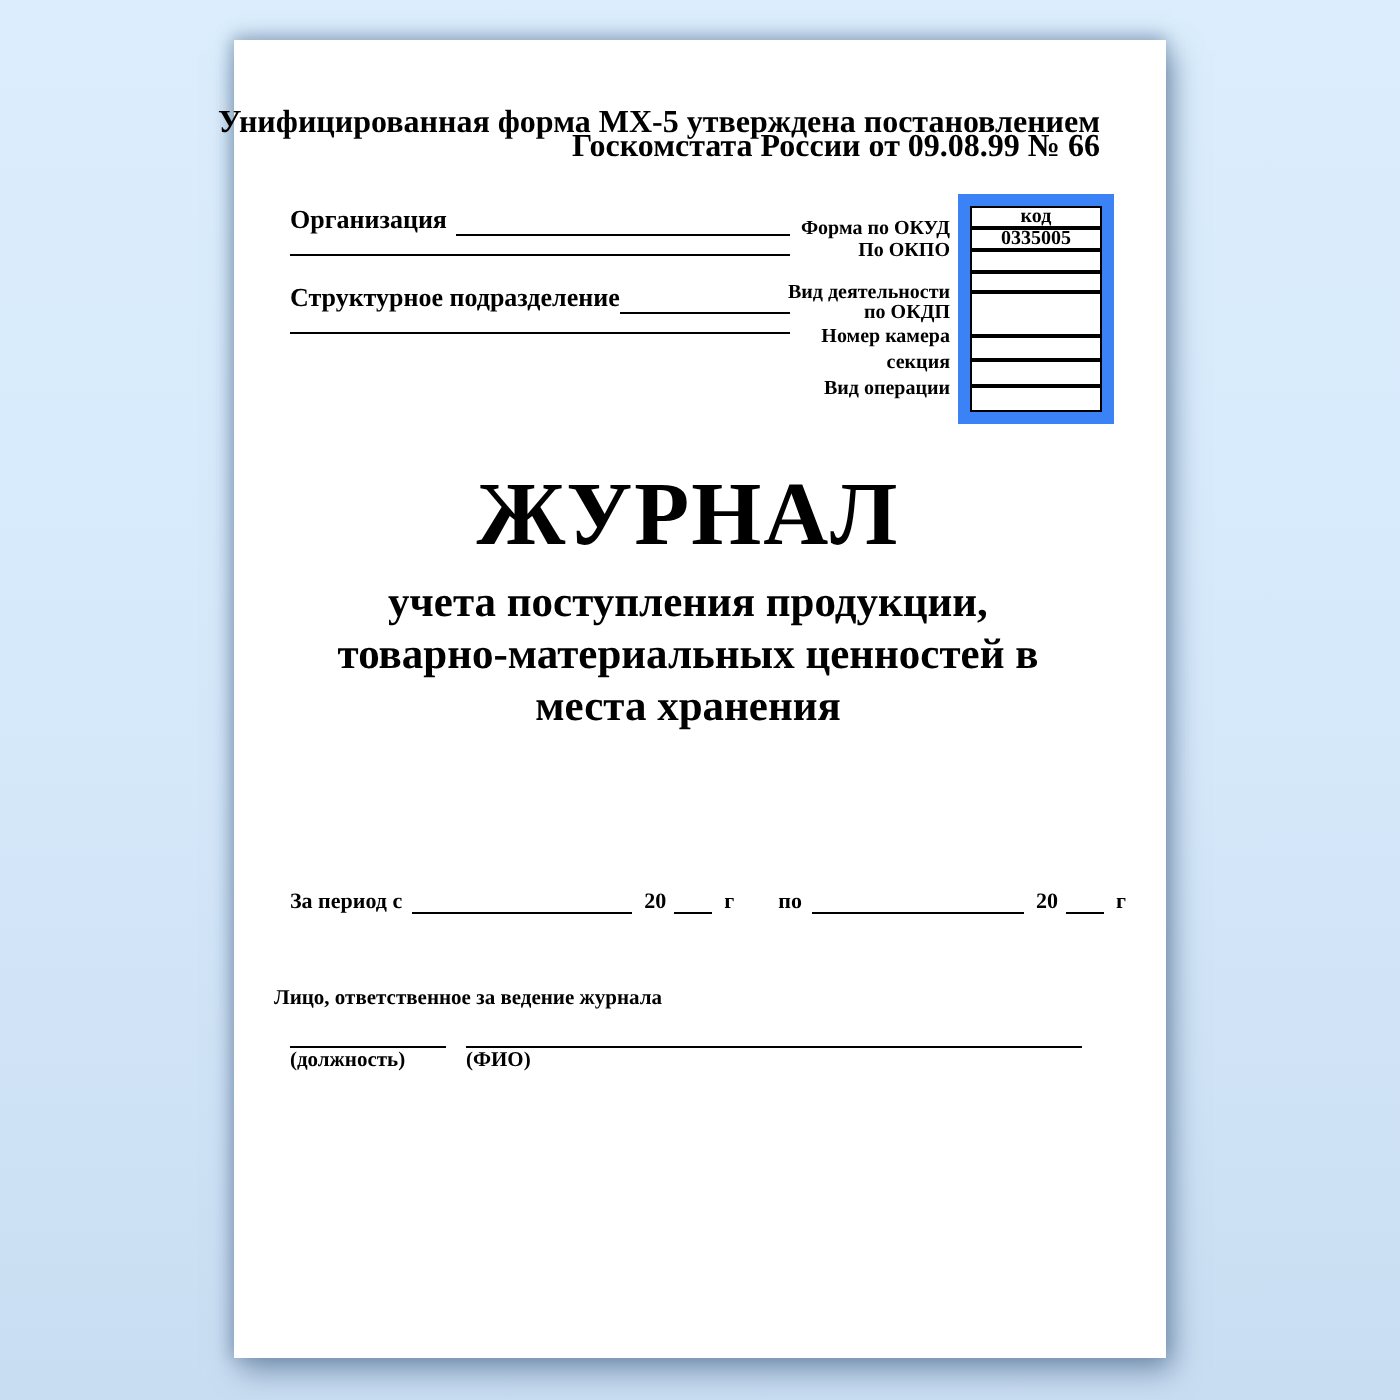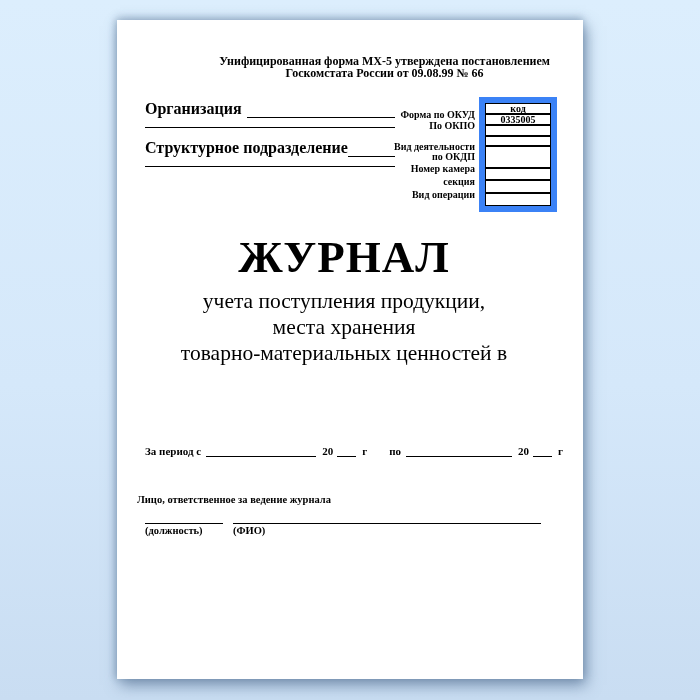--- a/index.html
+++ b/index.html
@@ -11,46 +11,46 @@
   }
   .page {
     position:absolute; left:117px; top:20px; width:466px; height:659px;
     background:#ffffff;
     box-shadow:3px 6px 14px rgba(96,124,156,.8),
                0 -3px 8px rgba(120,146,176,.45),
                -2px 0 6px rgba(120,146,176,.3);
   }
   
   .form-ref {
-    position:absolute; top:36px; right:33px; text-align:center;
-    font-size:12px; font-weight:bold; line-height:11.5px; white-space:nowrap;
+    position:absolute; top:36px; right:33px; text-align:right;
+    font-size:16px; font-weight:bold; line-height:11.5px; white-space:nowrap;
   }
   
   .org-block { position:absolute; left:28px; top:84px; width:250px; }
   .field-row { display:flex; align-items:flex-end; height:14px;
-               font-size:16px; font-weight:bold; white-space:nowrap; }
+               font-size:13px; font-weight:bold; white-space:nowrap; }
   .field-row .fill { flex:1; border-bottom:1.6px solid #000; margin-left:5px; }
   .field-row.no-gap .fill { margin-left:0; }
   .hr { border-bottom:1.8px solid #000; margin-top:9px; }
   .field-row.second { margin-top:15px; }
   
   .ct { position:absolute; top:77px; right:26px; display:flex; align-items:flex-start; }
   .ct-labels { display:flex; flex-direction:column; align-items:flex-end;
                padding:1px 4px 0 0; font-size:10px; font-weight:bold; }
   .ct-labels .lbl { display:flex; flex-direction:column; align-items:flex-end;
                     justify-content:center; line-height:10px; white-space:nowrap; }
   .ct-cells { display:flex; flex-direction:column; border:6px solid #3b82f6; background:#fff; }
   .ct-cells .cell { width:66px; box-sizing:border-box; border:1px solid #000;
                     display:flex; align-items:center; justify-content:center;
                     font-size:10px; font-weight:bold; line-height:10px; overflow:visible; }
   .h11{height:11px} .h10{height:10px} .h22{height:22px} .h12{height:12px} .h13{height:13px}
   
   .title-block { position:absolute; left:28px; right:40px; top:215px; text-align:center; }
   .title-main { font-size:45px; font-weight:bold; line-height:45px; letter-spacing:1px; }
-  .title-sub { font-size:21.5px; font-weight:normal; line-height:26px; margin-top:8px; }
+  .title-sub { font-size:21.5px; font-weight:bold; line-height:26px; margin-top:8px; }
   
   .period { position:absolute; left:28px; top:424px; height:13px;
             display:flex; align-items:center;
             font-size:11px; font-weight:bold; white-space:nowrap; }
   .period .blank { border-bottom:1.6px solid #000; align-self:stretch; }
   .w110{width:110px} .w106{width:106px} .w19{width:19px}
   .ml4{margin-left:4px} .ml5{margin-left:5px} .ml6{margin-left:6px} .ml22{margin-left:22px}
   
   .resp-label { position:absolute; left:20px; top:474px;
                 font-size:10.5px; font-weight:bold; }
@@ -108,22 +108,22 @@
         <div class="cell h12"></div>
         <div class="cell h13"></div>
         <div class="cell h13"></div>
       </div>
     </div>
 
     <div class="title-block">
       <div class="title-main">ЖУРНАЛ</div>
       <div class="title-sub">
         <div>учета поступления продукции,</div>
+        <div>товарно-материальных ценностей в</div>
         <div>места хранения</div>
-        <div>товарно-материальных ценностей в</div>
       </div>
     </div>
 
     <div class="period">
       <span>За период с</span>
       <span class="blank w110 ml5"></span>
       <span class="ml6">20</span>
       <span class="blank w19 ml4"></span>
       <span class="ml6">г</span>
       <span class="ml22">по</span>

